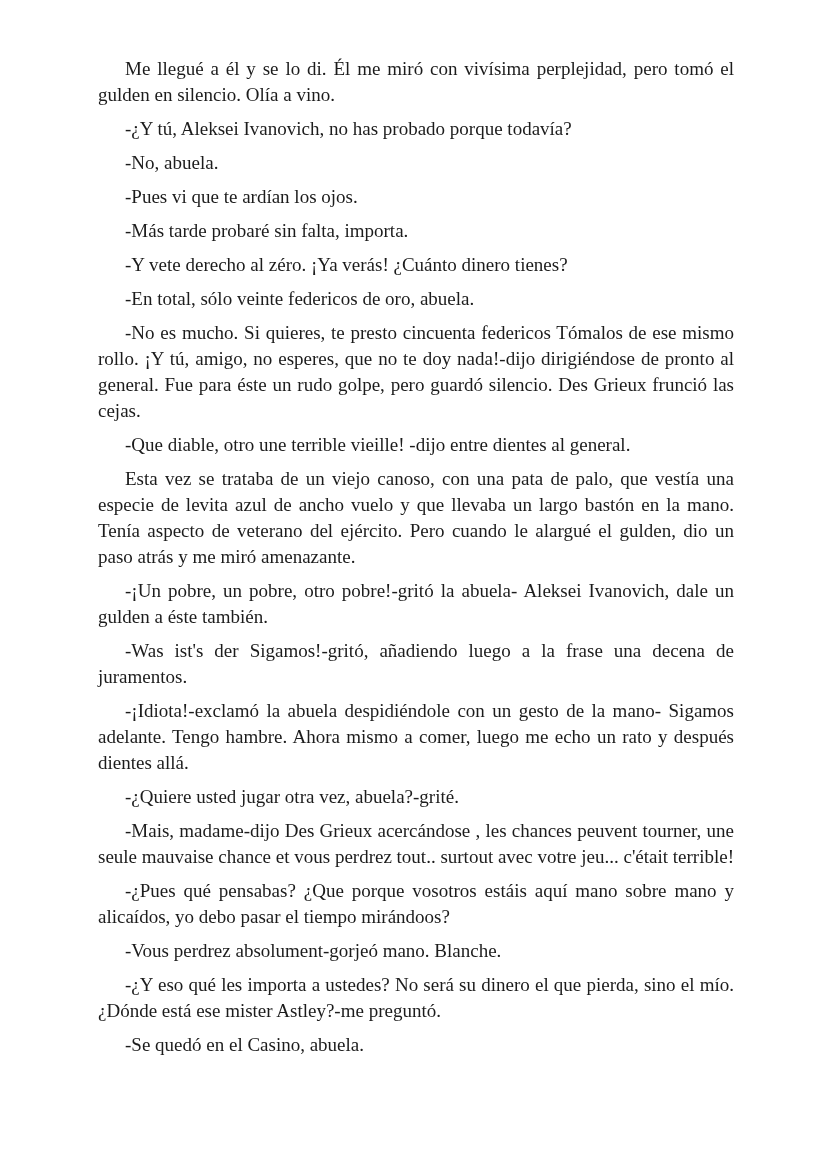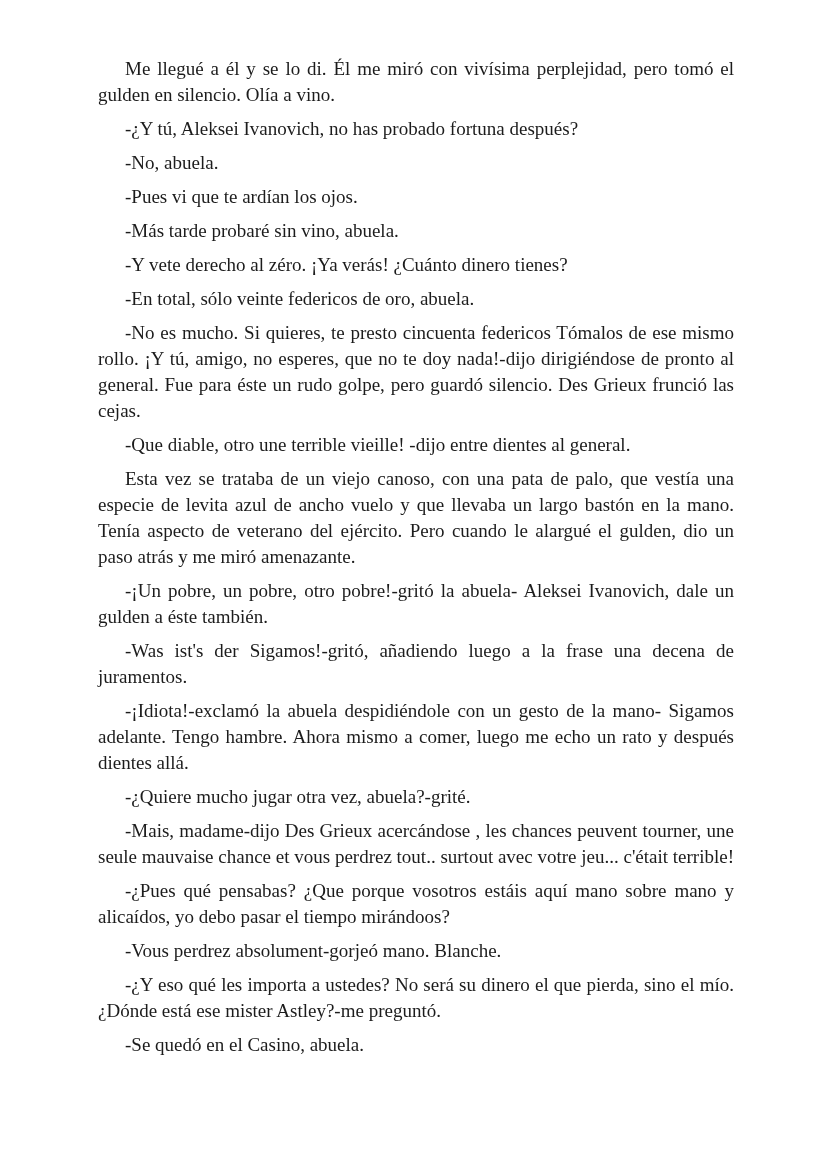--- a/index.html
+++ b/index.html
@@ -36,32 +36,32 @@
     margin: 0 0 8px 0;
     text-indent: 27px;
   }
 </style>
 </head>
 <body>
 
 <div class="page">
   <div class="text-block">
       <p>Me llegué a él y se lo di. Él me miró con vivísima perplejidad, pero tomó el gulden en silencio. Olía a vino.</p>
-      <p>-¿Y tú, Aleksei Ivanovich, no has probado fortuna después?</p>
+      <p>-¿Y tú, Aleksei Ivanovich, no has probado porque todavía?</p>
       <p>-No, abuela.</p>
       <p>-Pues vi que te ardían los ojos.</p>
-      <p>-Más tarde probaré sin vino, abuela.</p>
+      <p>-Más tarde probaré sin falta, importa.</p>
       <p>-Y vete derecho al zéro. ¡Ya verás! ¿Cuánto dinero tienes?</p>
       <p>-En total, sólo veinte federicos de oro, abuela.</p>
       <p>-No es mucho. Si quieres, te presto cincuenta federicos Tómalos de ese mismo rollo. ¡Y tú, amigo, no esperes, que no te doy nada!-dijo dirigiéndose de pronto al general. Fue para éste un rudo golpe, pero guardó silencio. Des Grieux frunció las cejas.</p>
       <p>-Que diable, otro une terrible vieille! -dijo entre dientes al general.</p>
       <p>Esta vez se trataba de un viejo canoso, con una pata de palo, que vestía una especie de levita azul de ancho vuelo y que llevaba un largo bastón en la mano. Tenía aspecto de veterano del ejército. Pero cuando le alargué el gulden, dio un paso atrás y me miró amenazante.</p>
       <p>-¡Un pobre, un pobre, otro pobre!-gritó la abuela- Aleksei Ivanovich, dale un gulden a éste también.</p>
       <p>-Was ist's der Sigamos!-gritó, añadiendo luego a la frase una decena de juramentos.</p>
       <p>-¡Idiota!-exclamó la abuela despidiéndole con un gesto de la mano- Sigamos adelante. Tengo hambre. Ahora mismo a comer, luego me echo un rato y después dientes allá.</p>
-      <p>-¿Quiere mucho jugar otra vez, abuela?-grité.</p>
+      <p>-¿Quiere usted jugar otra vez, abuela?-grité.</p>
       <p>-Mais, madame-dijo Des Grieux acercándose , les chances peuvent tourner, une seule mauvaise chance et vous perdrez tout.. surtout avec votre jeu... c'était terrible!</p>
       <p>-¿Pues qué pensabas? ¿Que porque vosotros estáis aquí mano sobre mano y alicaídos, yo debo pasar el tiempo mirándoos?</p>
       <p>-Vous perdrez absolument-gorjeó mano. Blanche.</p>
       <p>-¿Y eso qué les importa a ustedes? No será su dinero el que pierda, sino el mío. ¿Dónde está ese mister Astley?-me preguntó.</p>
       <p>-Se quedó en el Casino, abuela.</p>
     </div>
 </div>
 
 </body></html>

